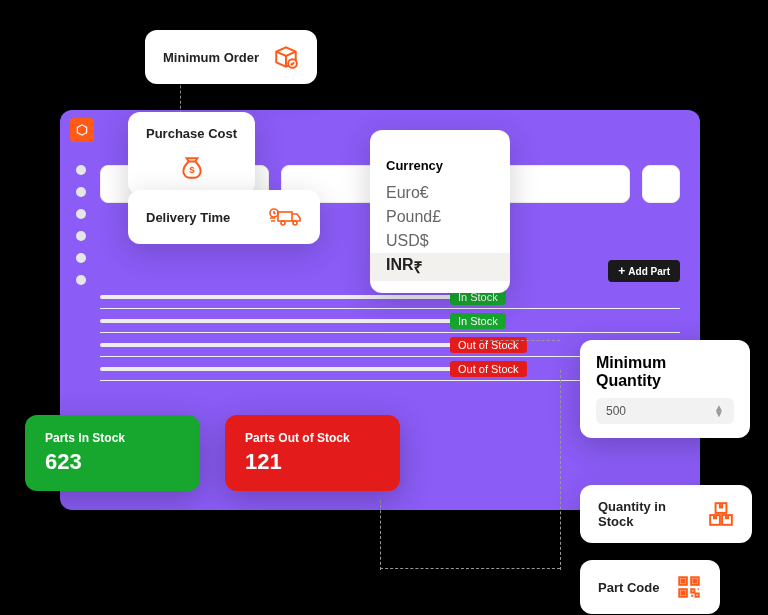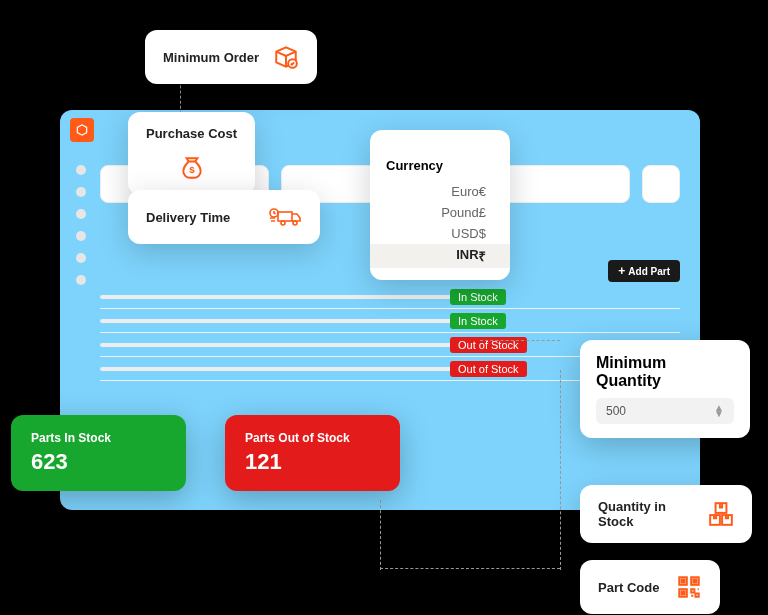--- a/index.html
+++ b/index.html
@@ -2,21 +2,21 @@
 <html><head>
 <meta charset="utf-8">
 <style>
 * { margin: 0; padding: 0; box-sizing: border-box; font-family: -apple-system, BlinkMacSystemFont, "Segoe UI", Arial, sans-serif; }
 body { background: #000; width: 768px; height: 615px; position: relative; overflow: hidden; }
 
 .app-window {
   position: absolute;
   top: 110px; left: 60px;
   width: 640px; height: 400px;
-  background: #7dd3fc;
+  background: #8b5cf6;
   border-radius: 12px;
   box-shadow: 0 20px 60px rgba(0,0,0,0.3);
 }
 .app-header { height: 40px; display: flex; align-items: center; padding: 0 10px; }
 .app-logo {
   width: 24px; height: 24px;
   background: #ff5a17;
   border-radius: 4px;
   display: flex; align-items: center; justify-content: center;
   color: #fff;
@@ -80,32 +80,32 @@
 .float-card.right { flex-direction: row; margin-top: 40px; }
 
 .currency-card {
   position: absolute; top: 130px; left: 370px;
   background: #fff; border-radius: 12px;
   box-shadow: 0 8px 30px rgba(0,0,0,0.18);
   padding: 12px 0; width: 140px;
 }
 .currency-card .title { font-size: 13px; font-weight: 700; padding: 0 16px 8px; margin-top: 16px; }
 .currency-row {
-  display: flex; justify-content: flex-end;
-  padding: 3px 24px; font-size: 13px; color: #666;
+  display: flex; justify-content: flex-start;
+  padding: 3px 16px; font-size: 16px; color: #666;
 }
 .currency-row.sel { background: #f3f1ee; color: #222; font-weight: 600; }
 
 .stat-card {
   position: absolute;
   border-radius: 12px; padding: 16px 20px;
   color: #fff;
   box-shadow: 0 8px 30px rgba(0,0,0,0.25);
 }
-.stat-card.green { background: #17a62e; top: 415px; left: 11px; width: 175px; }
+.stat-card.green { background: #17a62e; top: 415px; left: 25px; width: 175px; }
 .stat-card.red { background: #e31b1b; top: 415px; left: 225px; width: 175px; }
 .stat-card .label { font-size: 12px; font-weight: 600; margin-bottom: 4px; }
 .stat-card .value { font-size: 22px; font-weight: 700; }
 
 .min-qty-card {
   position: absolute; top: 340px; left: 580px;
   background: #fff; border-radius: 12px;
   box-shadow: 0 8px 30px rgba(0,0,0,0.22);
   padding: 14px 16px; width: 170px;
 }

